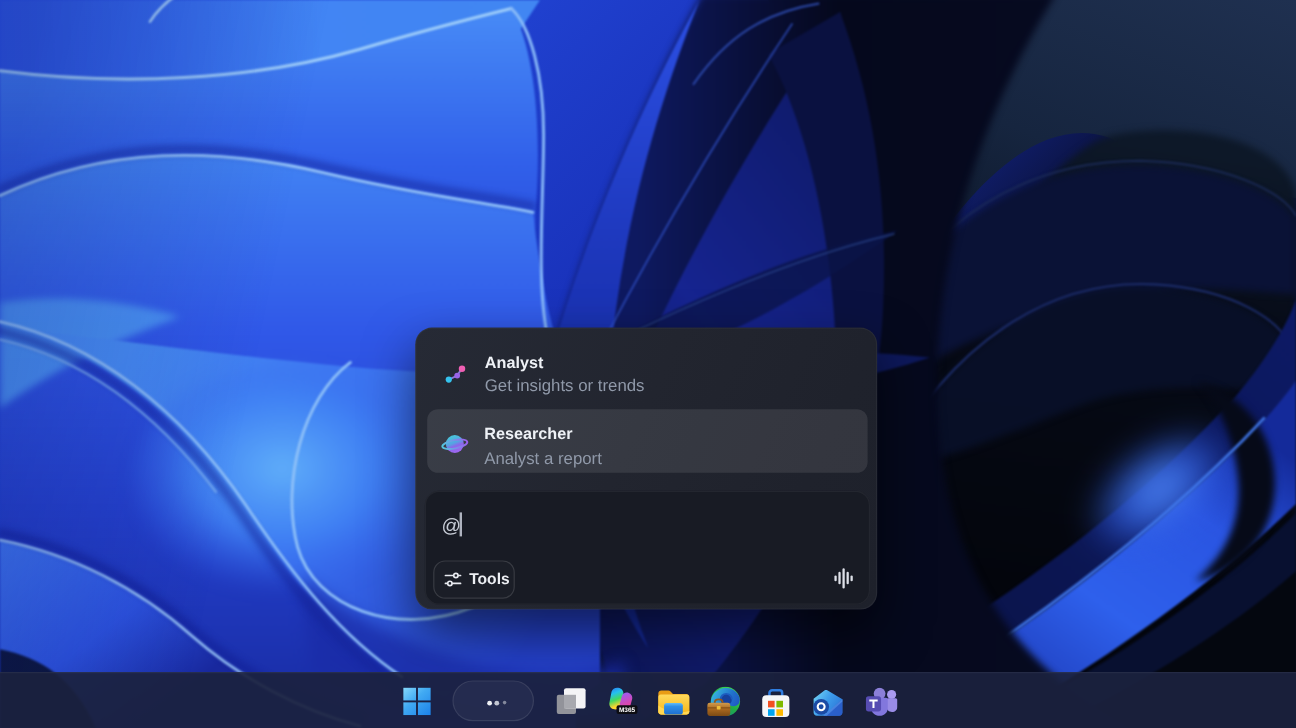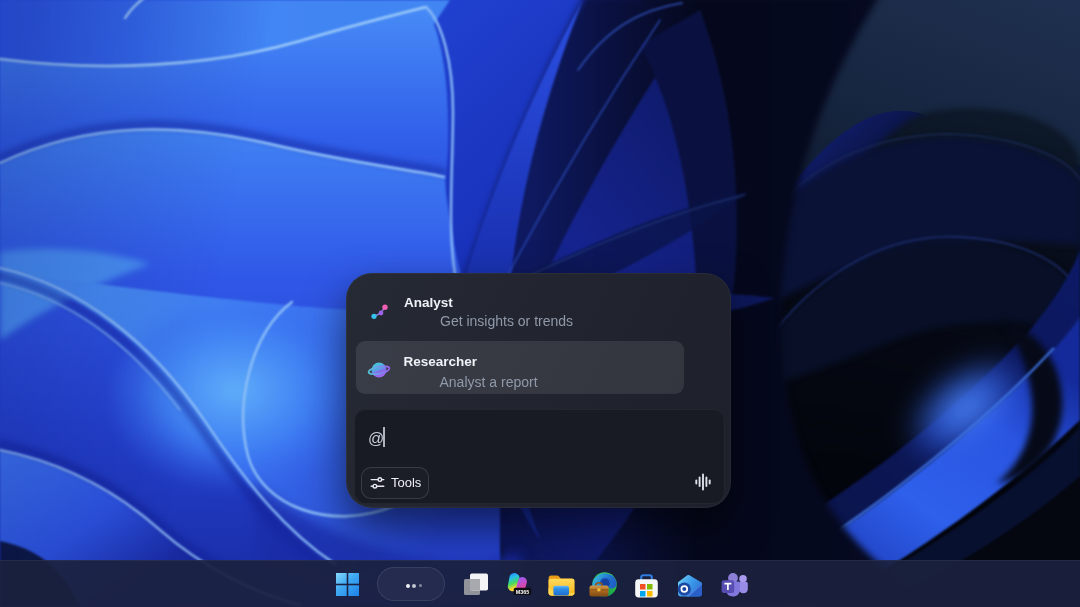--- a/index.html
+++ b/index.html
@@ -1,35 +1,35 @@
 <!DOCTYPE html>
 <html><head>
 <meta charset="utf-8">
 <style>
 html,body{margin:0;padding:0;width:1080px;height:607px;overflow:hidden;background:#0a1228;font-family:"Liberation Sans",sans-serif;}
 #wall{position:absolute;left:0;top:0;width:1080px;height:607px;}
 
-#panel{position:absolute;left:346px;top:273px;width:385px;height:235px;border-radius:26px;
+#panel{position:absolute;left:346px;top:273px;width:385px;height:235px;border-radius:14px;
  background:linear-gradient(115deg,#262a35 0%,#22252f 45%,#1f222c 78%,#1e212b 100%);
  box-shadow:0 18px 42px rgba(0,0,0,0.55), 0 0 0 1px rgba(255,255,255,0.045) inset;}
 #row1{position:absolute;left:8px;top:14px;width:369px;height:52px;}
-#row2{position:absolute;left:10px;top:68px;width:328px;height:52.5px;border-radius:9px;background:rgba(255,255,255,0.095);}
+#row2{position:absolute;left:10px;top:68px;width:367px;height:52.5px;border-radius:9px;background:rgba(255,255,255,0.095);}
 .ric{position:absolute;left:12px;top:13px;width:24px;height:24px;}
 #row2 .ric{left:11px;top:17px;}
 .rt{position:absolute;left:50px;top:8px;font-size:13.5px;font-weight:700;color:#eef1f6;letter-spacing:0px;}
-.rs{position:absolute;left:50px;top:26px;font-size:14px;font-weight:400;color:#9099a9;margin-left:36px;}
+.rs{position:absolute;left:50px;top:26px;font-size:14px;font-weight:400;color:#9099a9;}
 #row2 .rt{left:47.5px;top:13px}
 #row2 .rs{left:47.5px;top:33px}
 #inbox{position:absolute;left:8px;top:136px;width:371px;height:95px;border-radius:12px;background:#181b24;
  box-shadow:0 0 0 1px rgba(255,255,255,0.05) inset;}
 #at{position:absolute;left:14px;top:21px;font-size:16px;color:#c7ccd6;}
 #caret{position:absolute;left:28.5px;top:18px;width:2px;height:20px;background:#aeb3bf;}
 #toolsbtn{position:absolute;left:7px;top:58px;width:66px;height:30px;border-radius:10px;border:1px solid rgba(255,255,255,0.13);
  background:rgba(255,255,255,0.015);}
-#toolsbtn span{position:absolute;left:29px;top:7px;font-size:13px;color:#eceef3;}
+#toolsbtn span{position:absolute;left:29px;top:7px;font-size:13px;color:#eceef3;font-weight:bold;}
 #toolsbtn svg{position:absolute;left:8px;top:7px;}
 #wave{position:absolute;right:13px;top:64px;}
 
 #taskbar{position:absolute;left:0;top:560px;width:1080px;height:47px;background:rgba(27,34,62,0.92);
  border-top:1px solid rgba(255,255,255,0.05);box-sizing:border-box;}
 .tbi{position:absolute;top:11.5px;}
 #pill{position:absolute;left:377px;top:6px;width:68px;height:34px;border-radius:17px;background:rgba(255,255,255,0.042);
  border:1px solid rgba(255,255,255,0.09);box-sizing:border-box;}
 .dot{position:absolute;top:15.5px;border-radius:50%;}
 </style>

